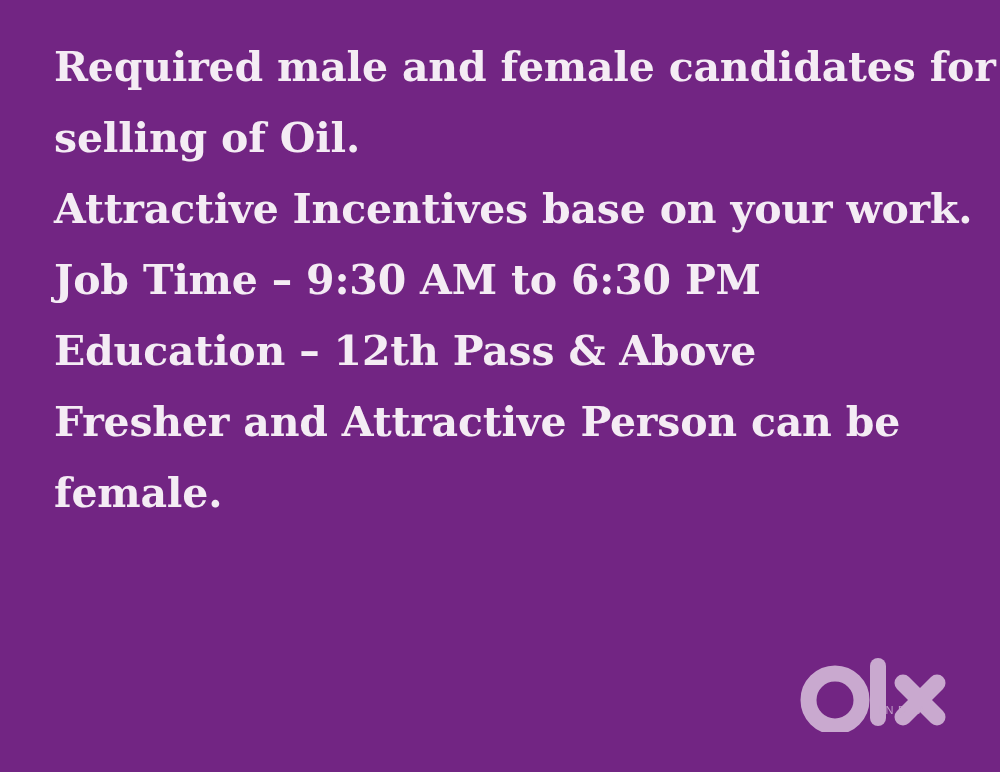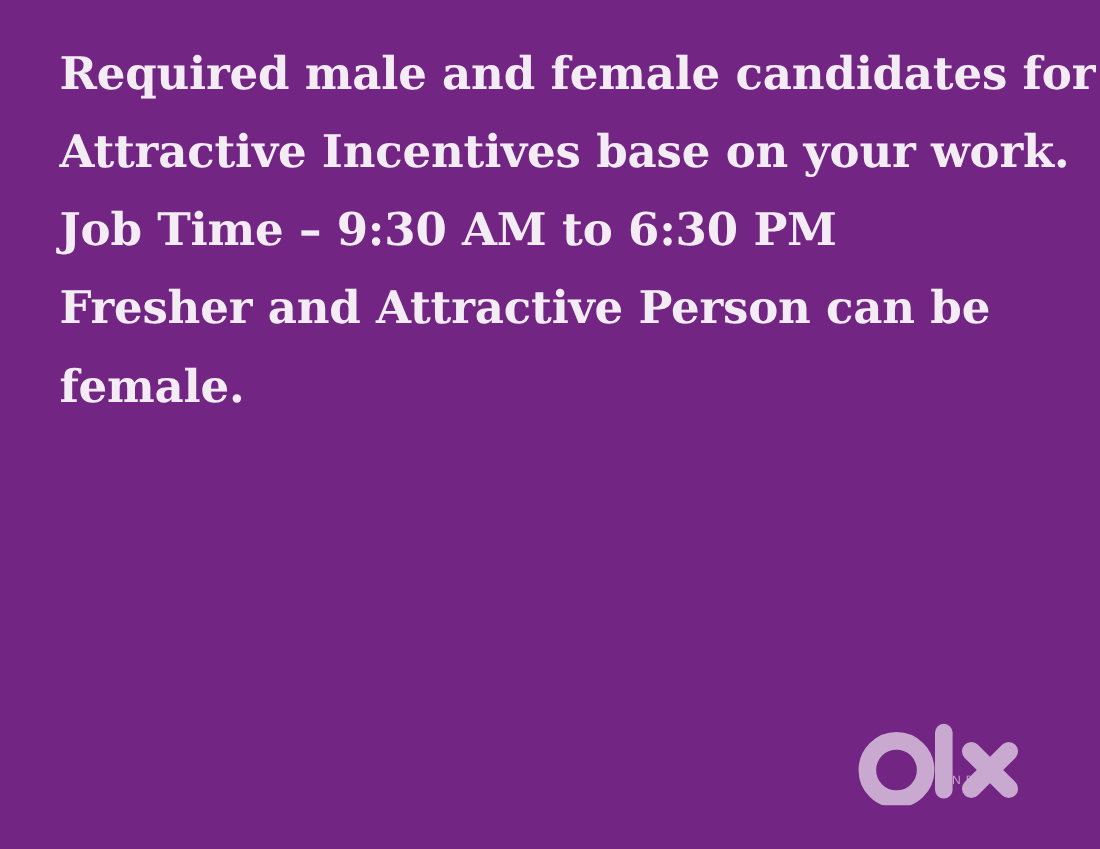--- a/index.html
+++ b/index.html
@@ -31,21 +31,21 @@
     font-size: 41px;
     line-height: 71px;
     color: #f4ecf4;
     white-space: nowrap;
     letter-spacing: -0.2px;
     -webkit-font-smoothing: antialiased;
   }
   
   .olx-logo {
     position: absolute;
-    left: 780px;
+    left: 800px;
     top: 656px;
     width: 150px;
     height: 84px;
   }
   .olx-mark {
     position: absolute;
     left: 0;
     top: 0;
     width: 146px;
     height: 76px;
@@ -62,22 +62,24 @@
     opacity: 0.92;
   }
 </style>
 </head>
 <body>
 
 <div class="poster">
 
   <div class="ad-body">
     <div class="ad-line">Required male and female candidates for</div>
+    <div class="ad-line">selling of Oil.</div>
     <div class="ad-line">Attractive Incentives base on your work.</div>
     <div class="ad-line">Job Time – 9:30 AM to 6:30 PM</div>
+    <div class="ad-line">Education – 12th Pass &amp; Above</div>
     <div class="ad-line">Fresher and Attractive Person can be</div>
     <div class="ad-line">female.</div>
   </div>
 
   <div class="olx-logo">
     <svg class="olx-mark" viewBox="0 0 146 76" xmlns="http://www.w3.org/2000/svg">
 
       <circle cx="35" cy="44" r="26.5" fill="none" stroke="#c9a9cf" stroke-width="16"></circle>
 
       <rect x="70" y="2" width="16" height="68" rx="8" ry="8" fill="#c9a9cf"></rect>

